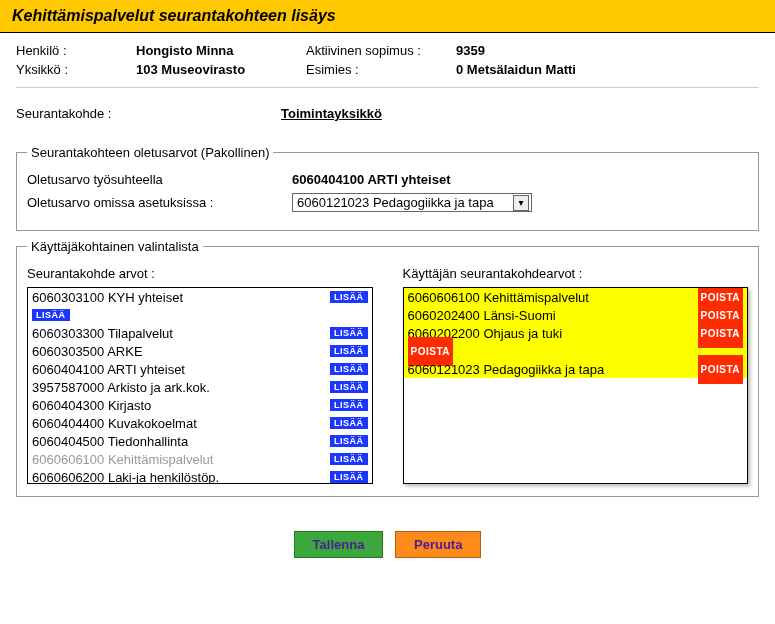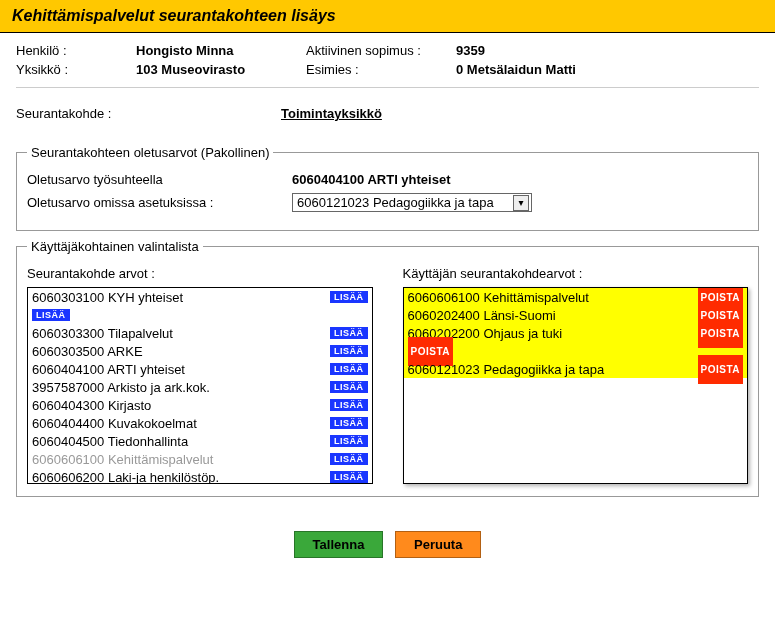--- a/index.html
+++ b/index.html
@@ -132,21 +132,21 @@
 }
 .user-row {
   background: #ffff00;
 }
 .footer {
   text-align: center;
   padding: 16px 0 10px;
 }
 .main-btn {
   display: inline-block;
-  color: #000000;
+  color: #4c1d95;
   font-weight: bold;
   padding: 5px 18px;
   margin: 0 4px;
   border: 1px solid rgba(0,0,0,0.3);
   cursor: pointer;
   font-size: 13px;
 }
 .btn-save { background: #3aa83a; }
 .btn-cancel { background: #ff8a1c; }
 

